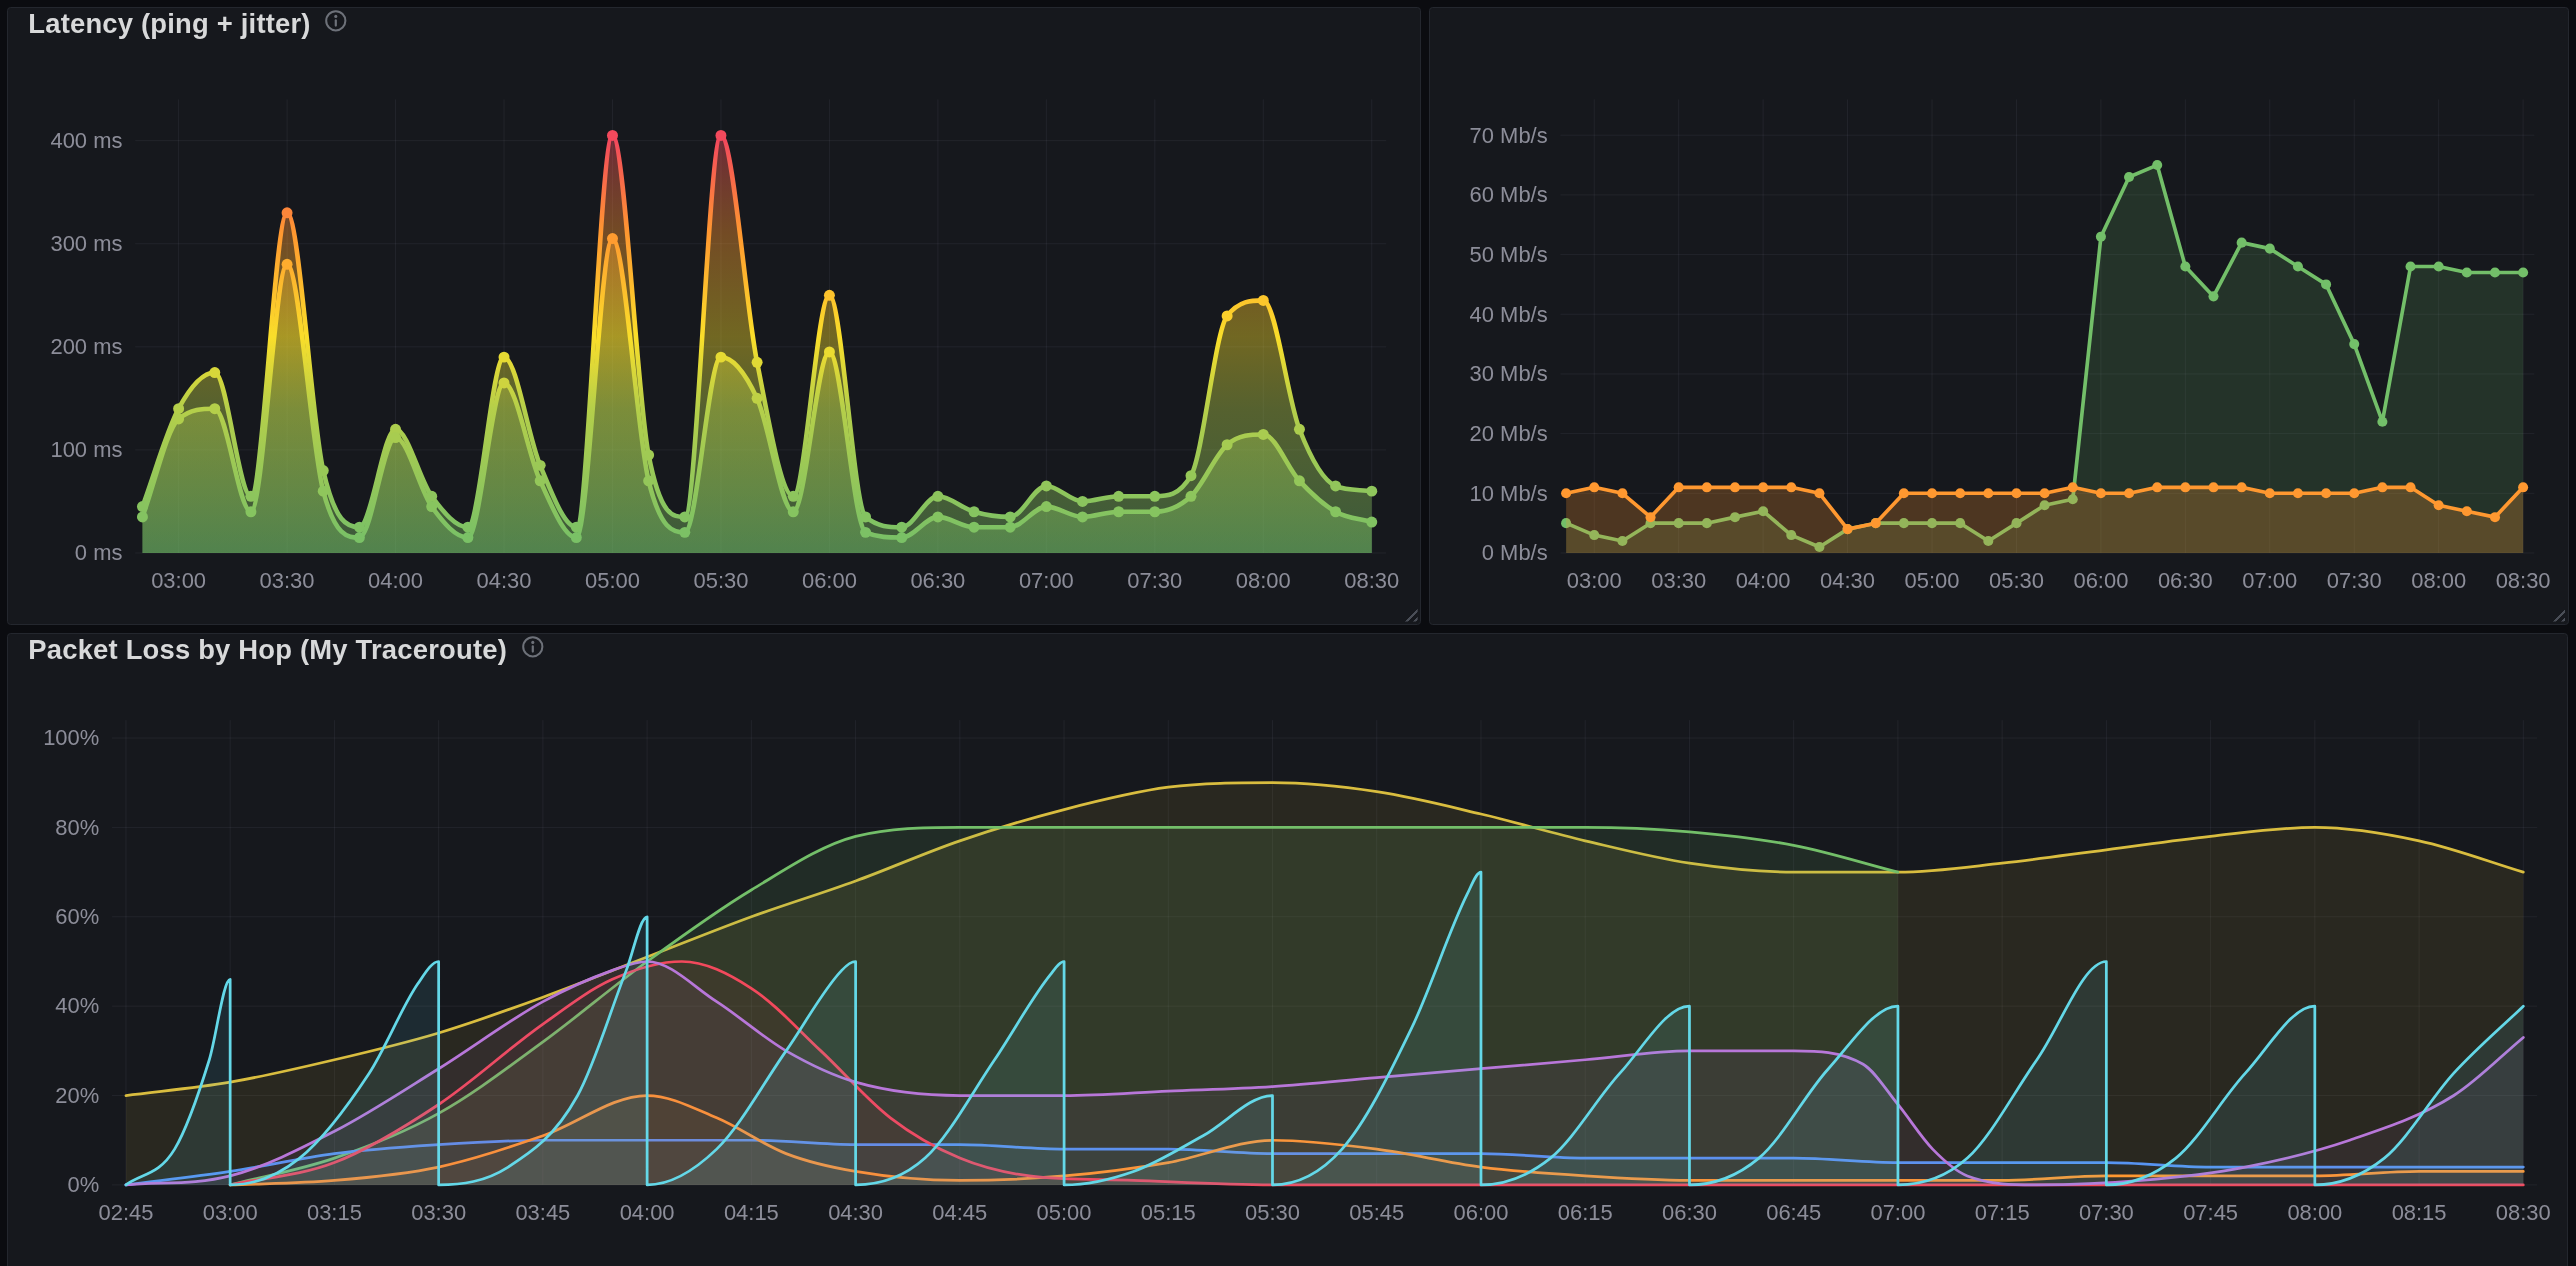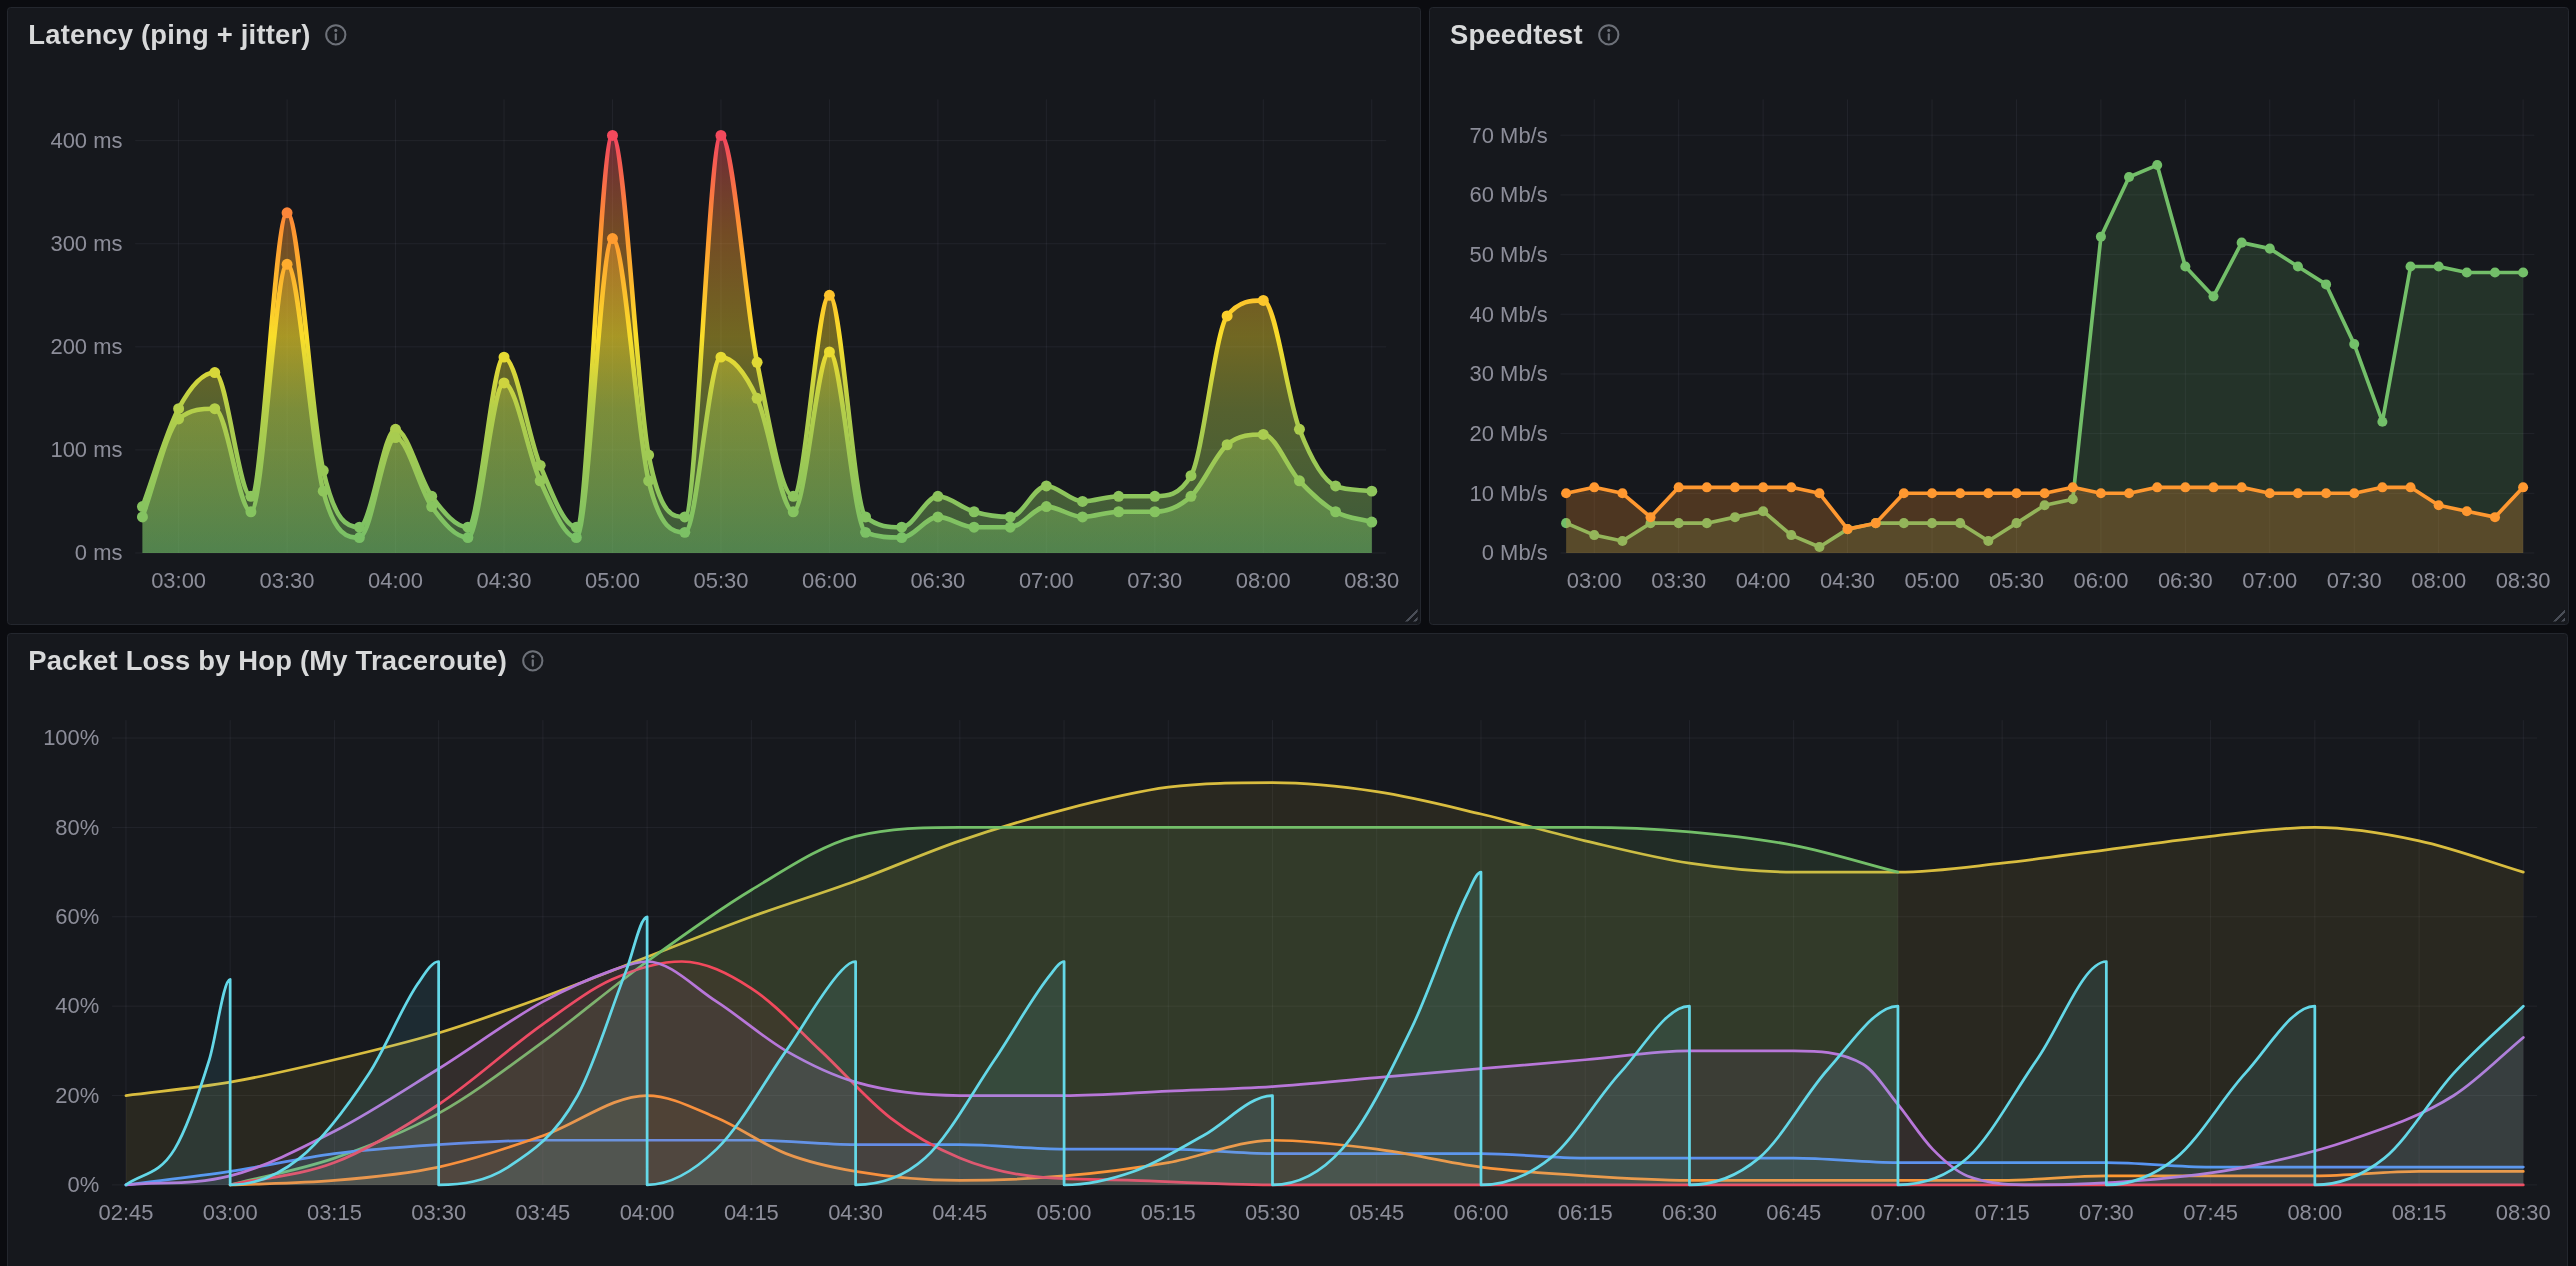--- a/index.html
+++ b/index.html
@@ -4,21 +4,21 @@
 <style>
   :root{
     --canvas:#0b0c10; --panel:#16181d; --border:#24272e;
     --title:#d8d9da; --tick:rgba(204,204,220,0.65); --grid:rgba(204,204,220,0.08);
   }
   *{box-sizing:border-box;}
   html,body{margin:0;padding:0;background:var(--canvas);
     font-family:"Liberation Sans","DejaVu Sans",sans-serif;}
   .dash{position:relative;width:2576px;height:1266px;background:var(--canvas);overflow:hidden;}
   .panel{position:absolute;background:var(--panel);border:0.9px solid var(--border);border-radius:3.7px;}
-  .panel-header{position:absolute;top:0;left:0;right:0;height:53px;display:flex;align-items:center;
+  .panel-header{position:absolute;top:0;left:0;right:0;height:53px;display:flex;align-items:flex-start;
     gap:12.8px;padding:0 20px;cursor:move;}
   .panel-title{font-size:27.4px;font-weight:600;color:var(--title);margin:0;letter-spacing:0.2px;white-space:nowrap;}
   .info-icon{display:inline-flex;align-items:center;justify-content:center;opacity:.75;cursor:pointer;}
   .chart{position:absolute;left:7.3px;right:7.3px;top:53px;bottom:7.3px;}
   svg text{font-family:"Liberation Sans","DejaVu Sans",sans-serif;}
   #panel-latency{left:7.3px;top:7.3px;width:1414px;height:618px;}
   #panel-speedtest{left:1429px;top:7.3px;width:1140px;height:618px;}
   #panel-packet-loss{left:7.3px;top:633px;width:2561px;height:717px;}
   .resize-handle{position:absolute;right:2.7px;bottom:2.7px;width:16.5px;height:16.5px;
     background:repeating-linear-gradient(135deg,transparent 0 3.7px,#4a4e57 3.7px 5.5px);
@@ -156,30 +156,20 @@
           <circle cx="1324.0346820809248" cy="419.6363636363636" r="6" fill="rgb(165,203,82)"></circle>
           <circle cx="1363.5722543352601" cy="408.3636363636364" r="6" fill="rgb(169,204,80)"></circle>
           <circle cx="1403.1098265895955" cy="459.0909090909091" r="6" fill="rgb(148,199,90)"></circle>
           <circle cx="1442.6473988439307" cy="492.9090909090909" r="6" fill="rgb(134,196,96)"></circle>
           <circle cx="1482.1849710982658" cy="504.1818181818182" r="6" fill="rgb(129,194,98)"></circle>
         </svg></div>
     <span class="resize-handle"></span>
   </section>
 
   <section class="panel" id="panel-speedtest">
-    <header class="panel-header">
-      <h2 class="panel-title">Speedtest</h2>
-      <span class="info-icon">
-        <svg width="25.6" height="25.6" viewBox="0 0 28 28">
-          <circle cx="14" cy="14" r="10.5" fill="none" stroke="#8b8f98" stroke-width="2.2"></circle>
-          <circle cx="14" cy="9.2" r="1.7" fill="#8b8f98"></circle>
-          <rect x="12.8" y="12.4" width="2.4" height="8" rx="1.2" fill="#8b8f98"></rect>
-        </svg>
-      </span>
-    </header>
     <div class="chart" id="chart-speedtest"><svg viewBox="0 0 1228 608" width="1123" height="556">
           <line x1="171.9364161849711" x2="171.9364161849711" y1="42" y2="538" stroke="rgba(204,204,220,0.08)" stroke-width="1"></line>
           <line x1="264.2774566473988" x2="264.2774566473988" y1="42" y2="538" stroke="rgba(204,204,220,0.08)" stroke-width="1"></line>
           <line x1="356.6184971098266" x2="356.6184971098266" y1="42" y2="538" stroke="rgba(204,204,220,0.08)" stroke-width="1"></line>
           <line x1="448.95953757225436" x2="448.95953757225436" y1="42" y2="538" stroke="rgba(204,204,220,0.08)" stroke-width="1"></line>
           <line x1="541.3005780346821" x2="541.3005780346821" y1="42" y2="538" stroke="rgba(204,204,220,0.08)" stroke-width="1"></line>
           <line x1="633.6416184971098" x2="633.6416184971098" y1="42" y2="538" stroke="rgba(204,204,220,0.08)" stroke-width="1"></line>
           <line x1="725.9826589595375" x2="725.9826589595375" y1="42" y2="538" stroke="rgba(204,204,220,0.08)" stroke-width="1"></line>
           <line x1="818.3236994219652" x2="818.3236994219652" y1="42" y2="538" stroke="rgba(204,204,220,0.08)" stroke-width="1"></line>
           <line x1="910.664739884393" x2="910.664739884393" y1="42" y2="538" stroke="rgba(204,204,220,0.08)" stroke-width="1"></line>

